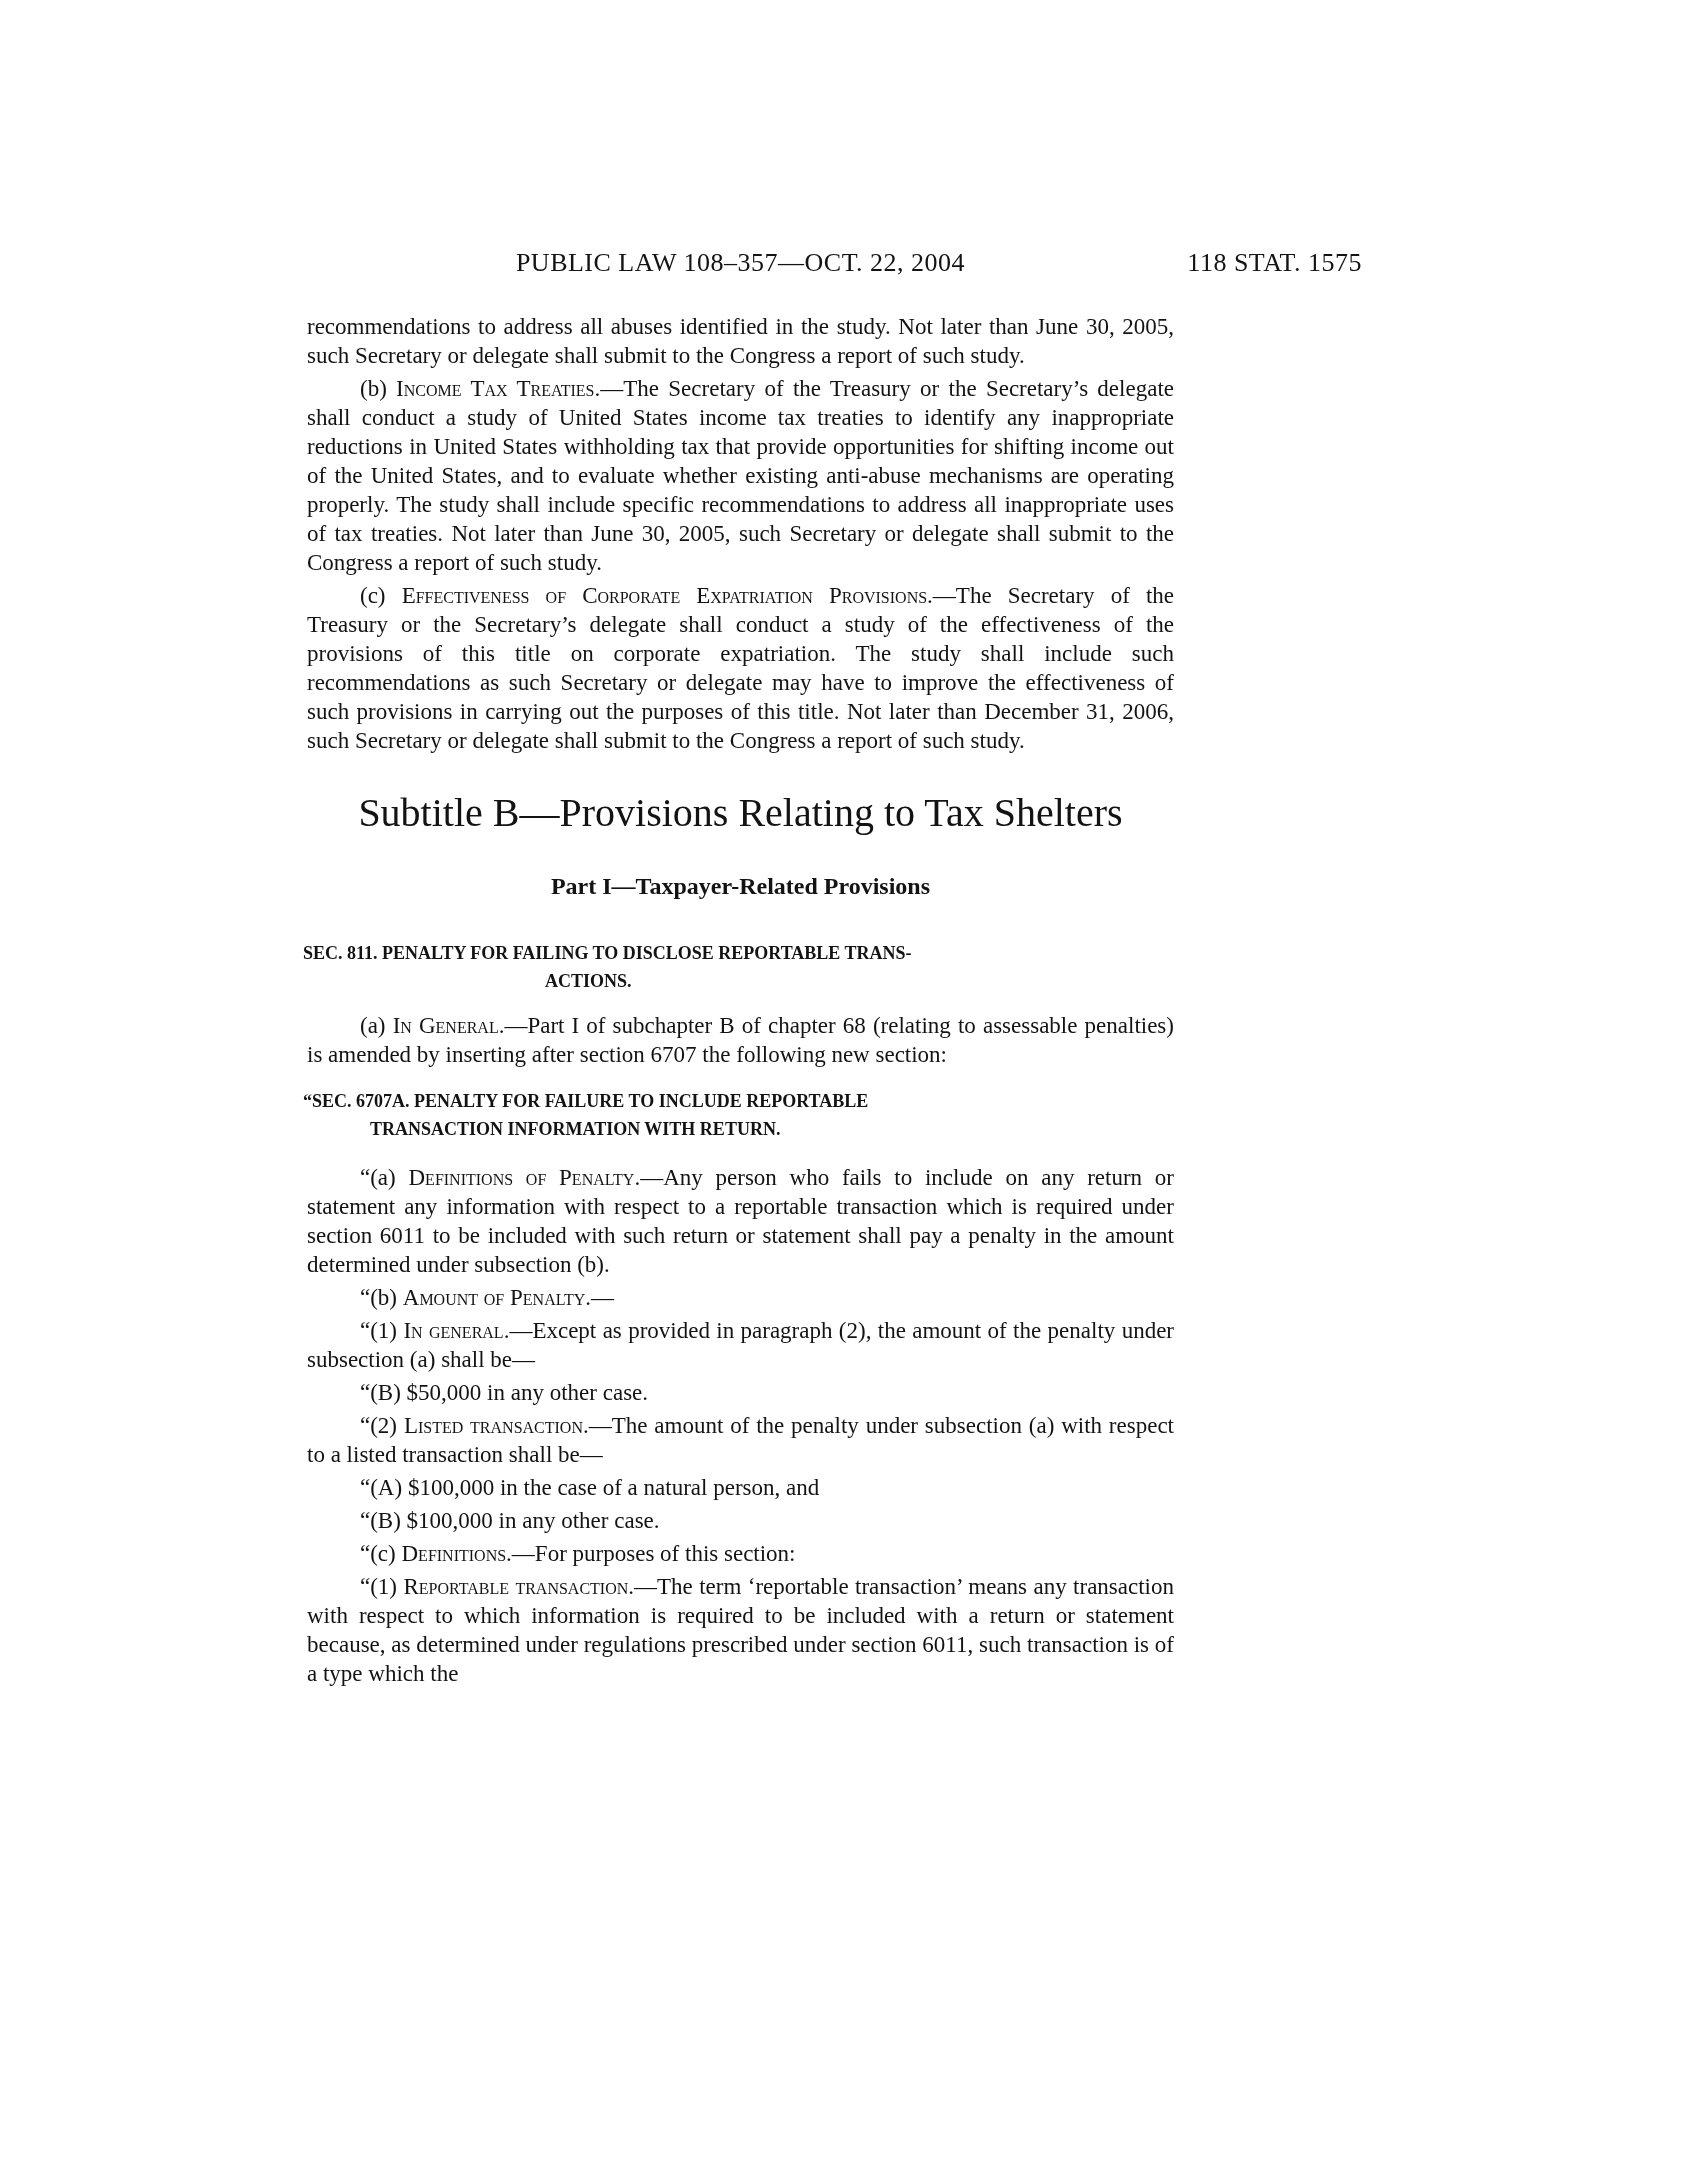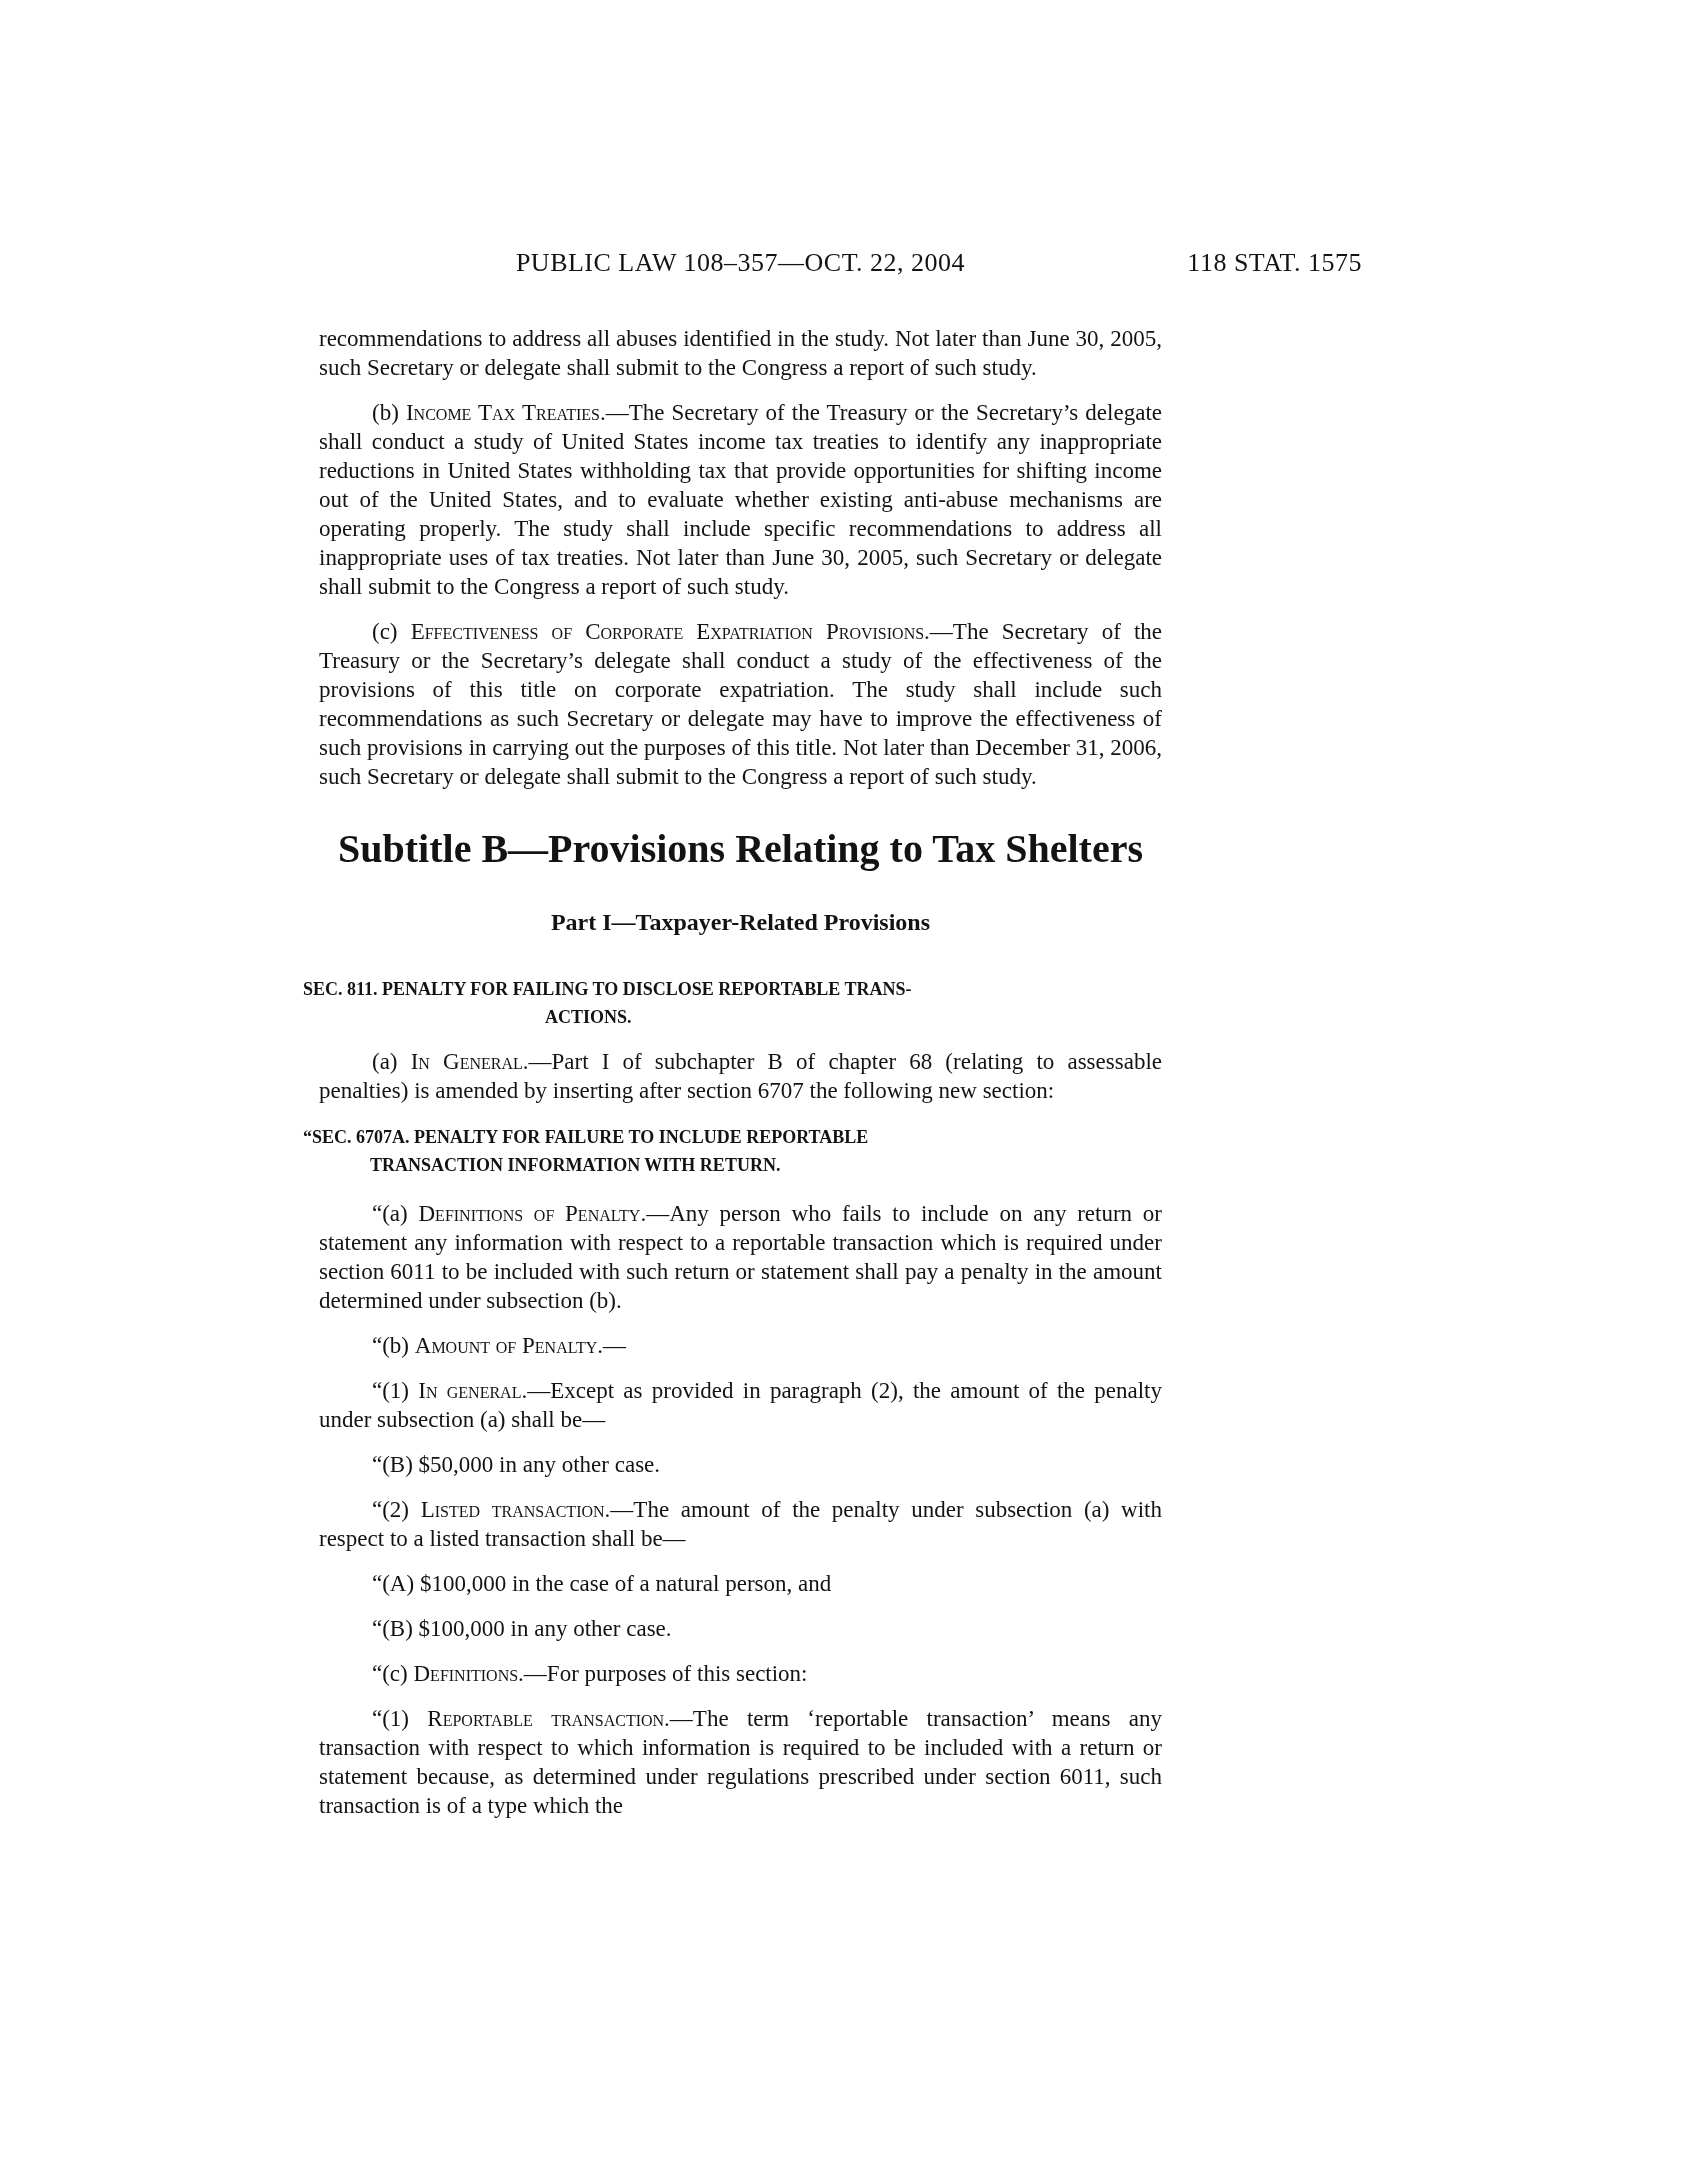--- a/index.html
+++ b/index.html
@@ -39,29 +39,29 @@
   }
   .doc-body {
     position: absolute;
     top: 308px;
     left: 303px;
     width: 875px;
     font-size: 23px;
     line-height: 29px;
     text-align: justify;
   }
-  p.para { margin: 16px; }
+  p.para { margin: 4px; }
   .fli { text-indent: 53px; }
   .ind-1 { margin-left: 53px; }
   .ind-2 { margin-left: 107px; }
   .sc { font-variant: small-caps; }
   .h-subtitle {
     font-size: 40px;
     line-height: 47px;
-    font-weight: bold;
+    font-weight: normal;
     text-align: center;
     text-indent: 0;
     margin: 34px 0 32px 0;
   }
   .h-part {
     font-size: 24px;
     line-height: 37px;
     font-weight: bold;
     text-align: center;
     text-indent: 0;

